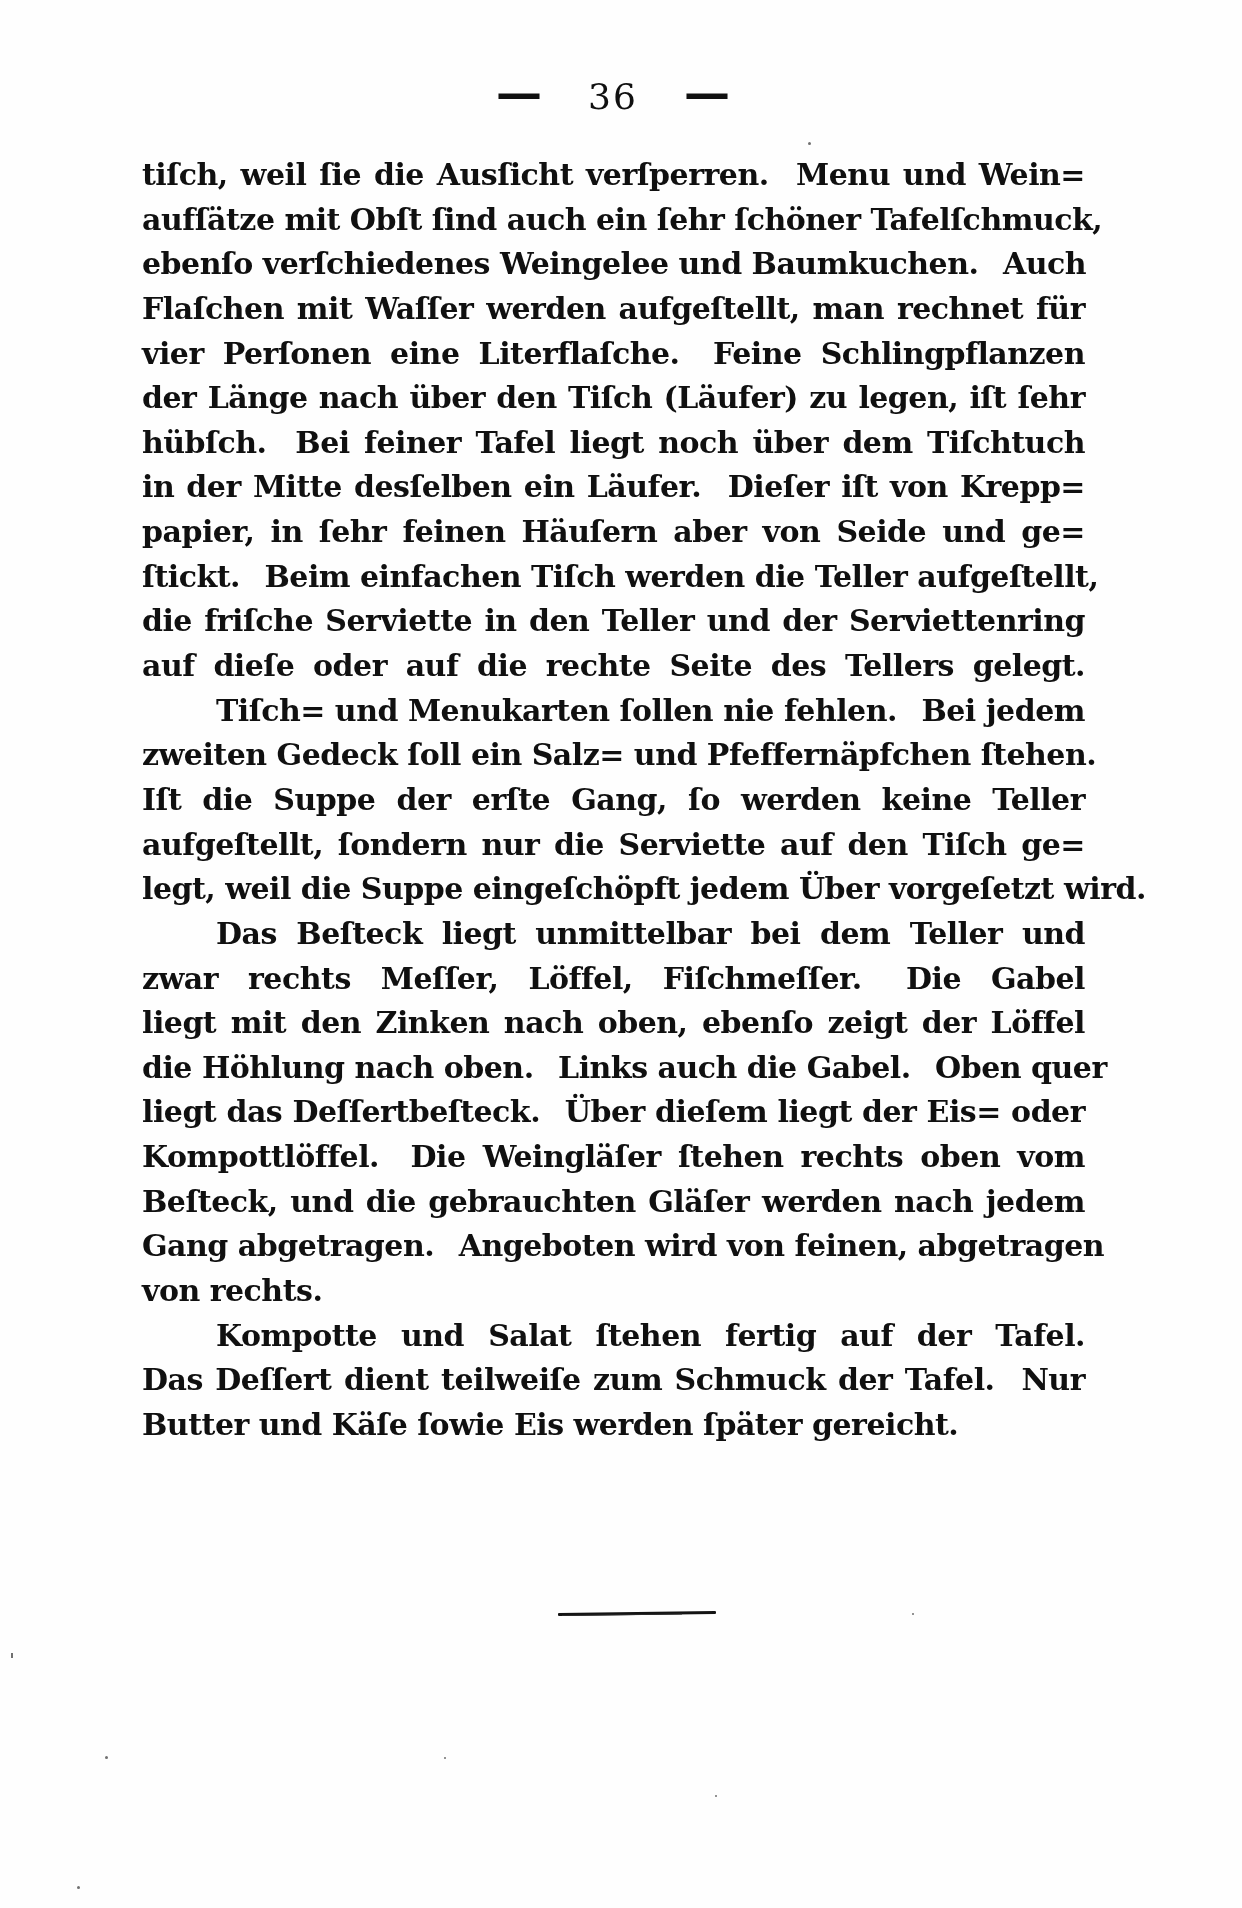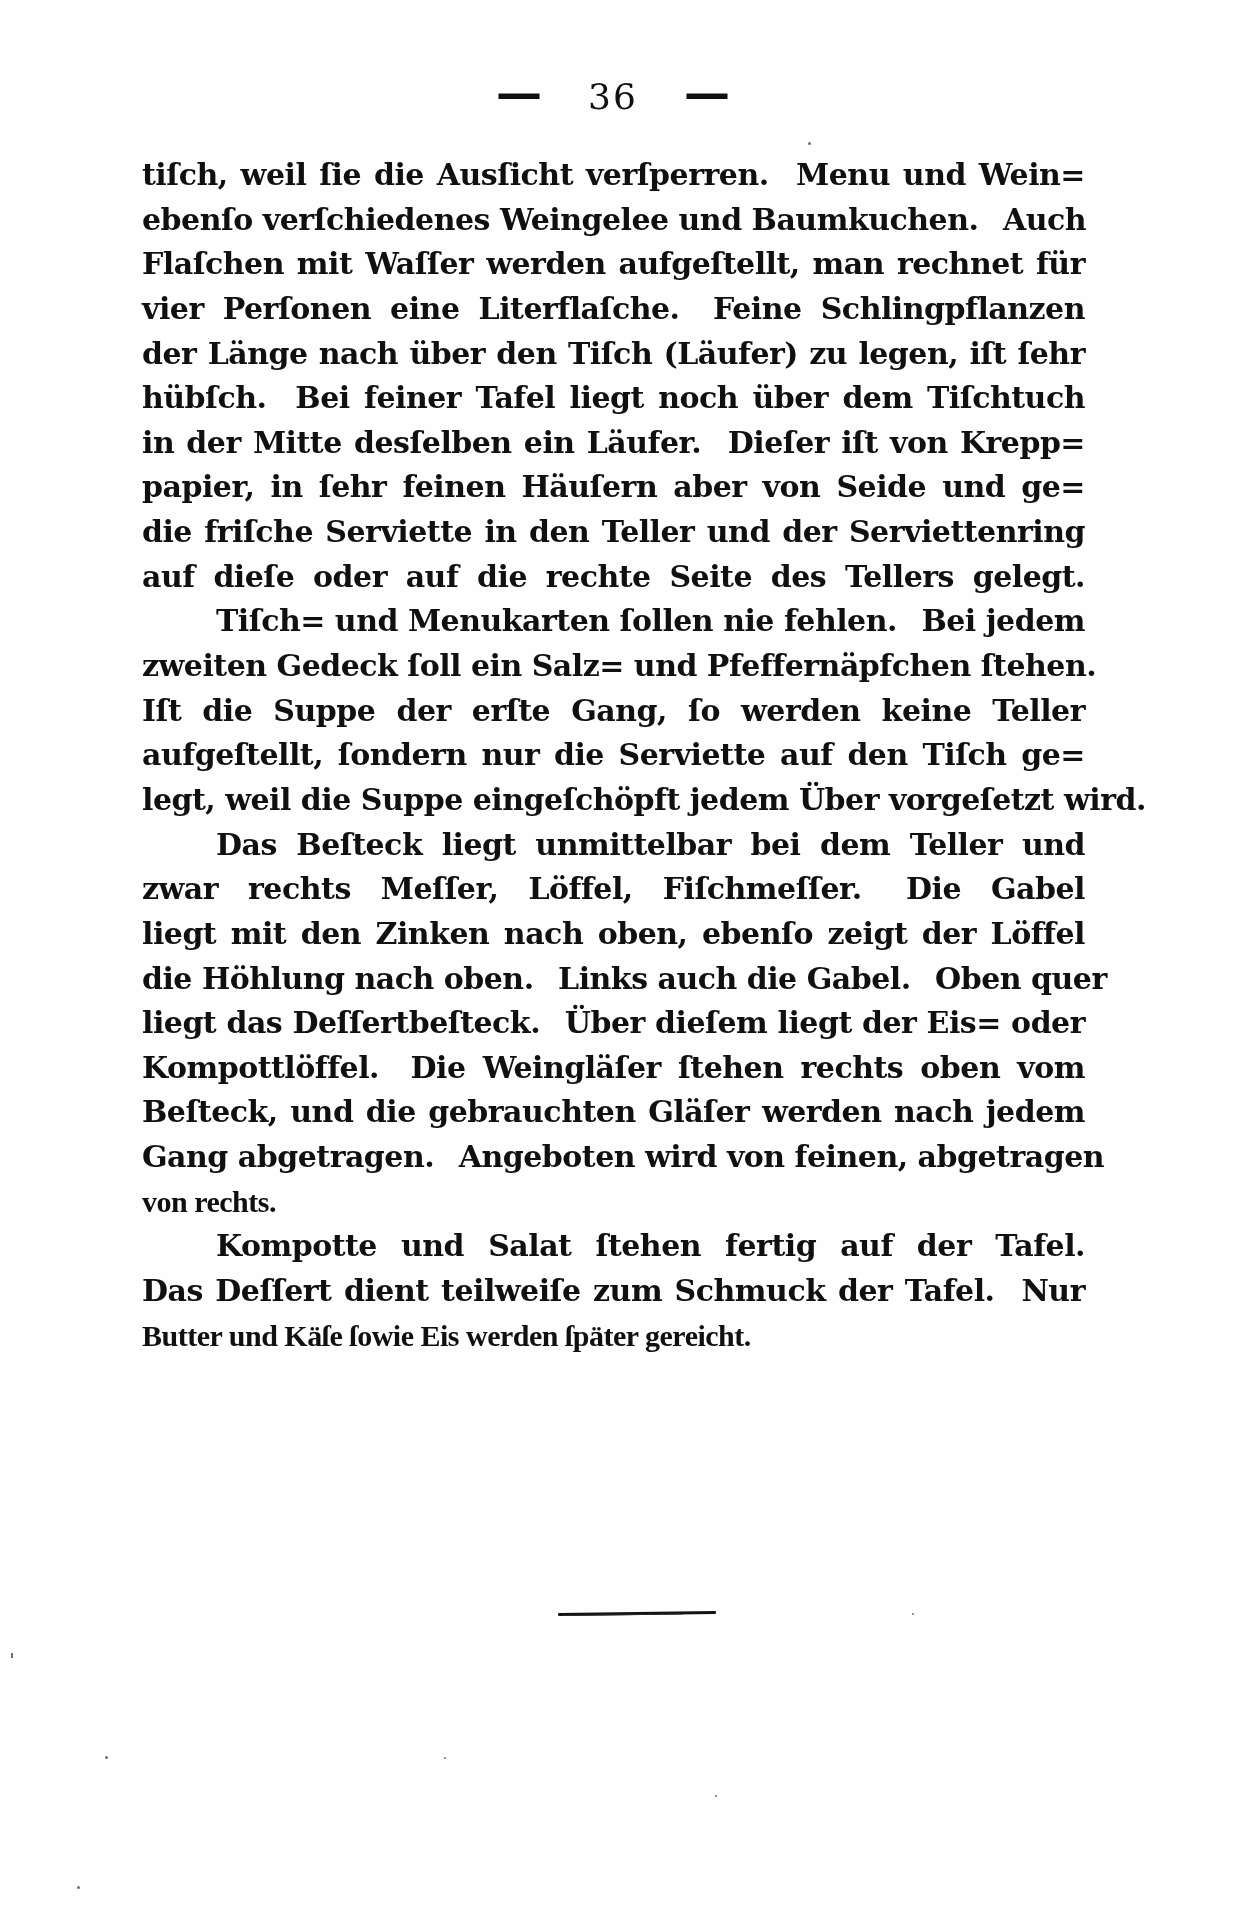--- a/index.html
+++ b/index.html
@@ -31,21 +31,21 @@
     line-height: 44.65px;
     letter-spacing: -0.5px;
   }
   .line {
     text-align: justify;
     text-align-last: justify;
     white-space: nowrap;
     height: 44.65px;
   }
   .line.indent { padding-left: 74px; }
-  .line.left { text-align-last: left; font-family: Liberation Serif, serif; }
+  .line.left { text-align-last: left; }
 
   
   .end-rule {
     position: absolute; top: 1612px; left: 558px; width: 158px; height: 3px;
     background: #131313;
     border-radius: 1px;
     transform: rotate(-0.7deg);
   }
   .end-rule::after {
     content: ""; position: absolute; left: 4px; top: 2px; width: 120px; height: 1px;
@@ -68,27 +68,29 @@
 <div class="page">
 
   <div class="page-header">
     <span class="dash">—</span>
     <span class="page-number">36</span>
     <span class="dash">—</span>
   </div>
 
   <div class="text-block">
       <div class="line">tiſch, weil ſie die Ausſicht verſperren.  Menu und Wein=</div>
+      <div class="line">aufſätze mit Obſt ſind auch ein ſehr ſchöner Tafelſchmuck,</div>
       <div class="line">ebenſo verſchiedenes Weingelee und Baumkuchen.  Auch</div>
       <div class="line">Flaſchen mit Waſſer werden aufgeſtellt, man rechnet für</div>
       <div class="line">vier Perſonen eine Literflaſche.  Feine Schlingpflanzen</div>
       <div class="line">der Länge nach über den Tiſch (Läufer) zu legen, iſt ſehr</div>
       <div class="line">hübſch.  Bei feiner Tafel liegt noch über dem Tiſchtuch</div>
       <div class="line">in der Mitte desſelben ein Läufer.  Dieſer iſt von Krepp=</div>
       <div class="line">papier, in ſehr feinen Häuſern aber von Seide und ge=</div>
+      <div class="line">ſtickt.  Beim einfachen Tiſch werden die Teller aufgeſtellt,</div>
       <div class="line">die friſche Serviette in den Teller und der Serviettenring</div>
       <div class="line">auf dieſe oder auf die rechte Seite des Tellers gelegt.</div>
       <div class="line indent">Tiſch= und Menukarten ſollen nie fehlen.  Bei jedem</div>
       <div class="line">zweiten Gedeck ſoll ein Salz= und Pfeffernäpfchen ſtehen.</div>
       <div class="line">Iſt die Suppe der erſte Gang, ſo werden keine Teller</div>
       <div class="line">aufgeſtellt, ſondern nur die Serviette auf den Tiſch ge=</div>
       <div class="line">legt, weil die Suppe eingeſchöpft jedem Über vorgeſetzt wird.</div>
       <div class="line indent">Das Beſteck liegt unmittelbar bei dem Teller und</div>
       <div class="line">zwar rechts Meſſer, Löffel, Fiſchmeſſer.  Die Gabel</div>
       <div class="line">liegt mit den Zinken nach oben, ebenſo zeigt der Löffel</div>

